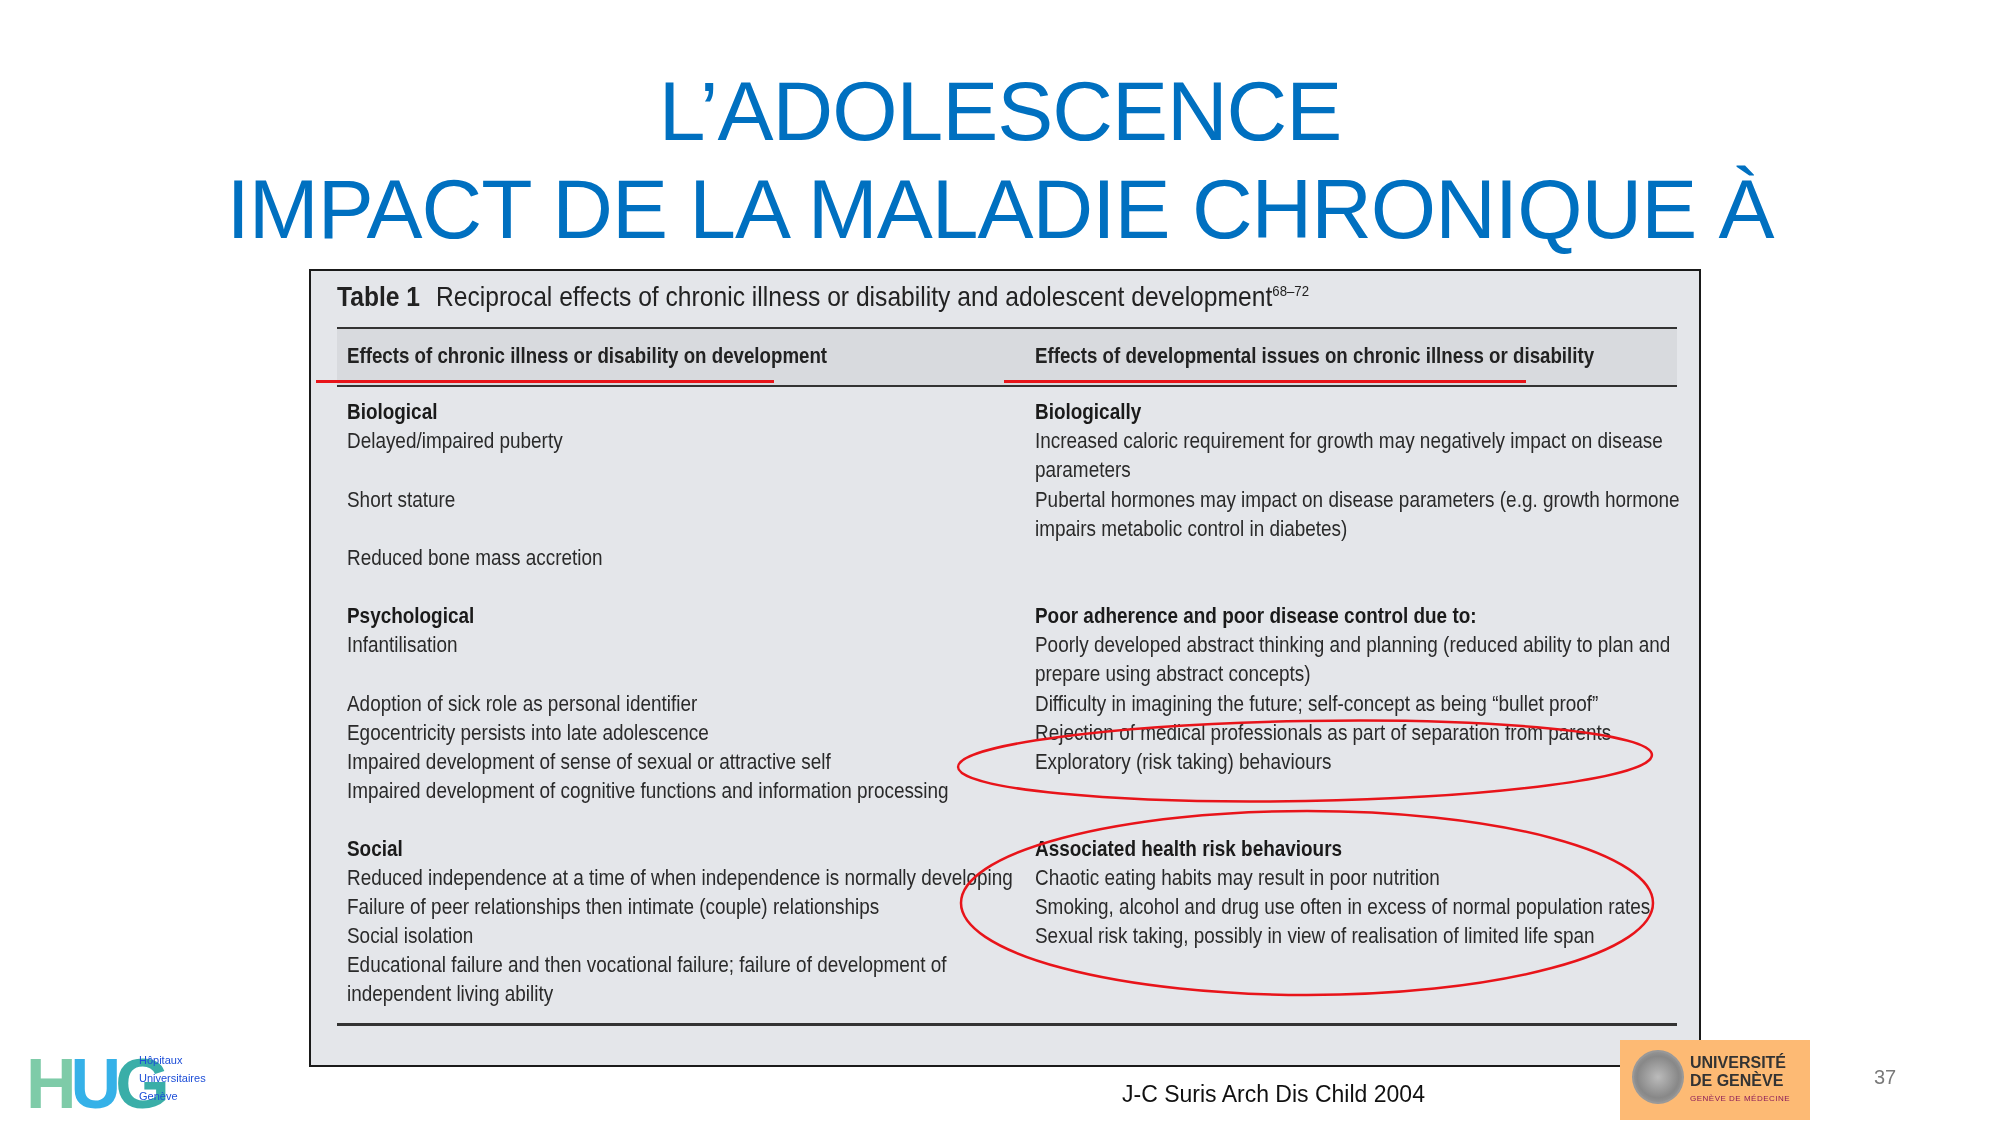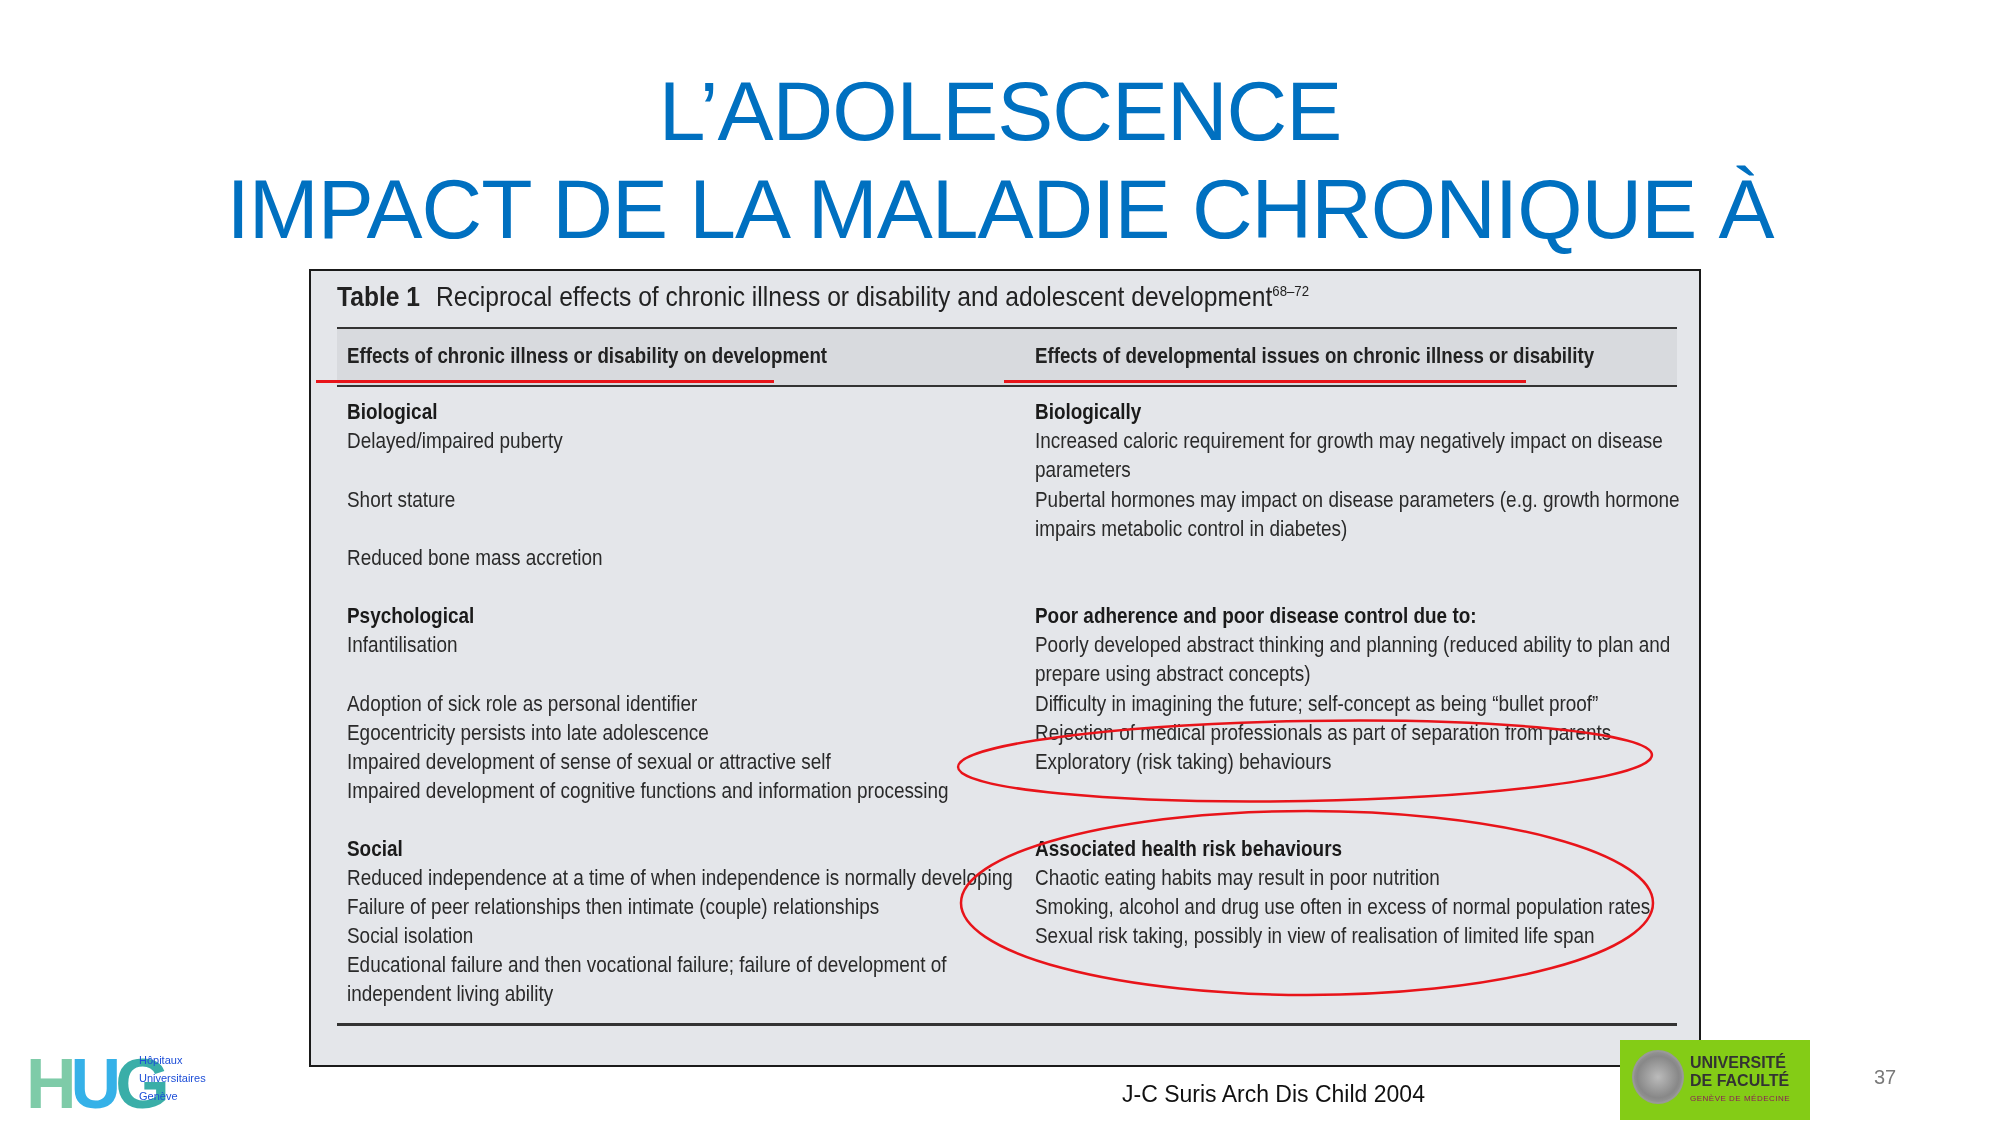--- a/index.html
+++ b/index.html
@@ -41,21 +41,21 @@
   }
   .cell.head { font-weight: bold; color: #1a1a1a; }
   .underline { position: absolute; height: 3px; background: #e8141a; }
   svg.ovals { position: absolute; left: 0; top: 0; pointer-events: none; }
   .hug-logo { position: absolute; left: 26px; top: 1045px; width: 220px; height: 70px; }
   .hug-letters { position: absolute; left: 0; top: 4px; font-size: 70px; font-weight: bold; line-height: 70px; letter-spacing: -6px; }
   .hug-letters .h { color: #7ecba8; }
   .hug-letters .u { color: #35b1e8; }
   .hug-letters .g { color: #3aaea8; }
   .hug-text { position: absolute; left: 113px; top: 6px; font-size: 11px; line-height: 18px; color: #1d4ed8; }
-  .unige-logo { position: absolute; left: 1620px; top: 1040px; width: 190px; height: 80px; background:#84cc16; }
+  .unige-logo { position: absolute; left: 1620px; top: 1040px; width: 190px; height: 80px; background:#fdba74; }
   .seal {
     position: absolute; left: 12px; top: 10px; width: 48px; height: 50px; border-radius: 50%;
     background: radial-gradient(circle, #bbb 0%, #888 60%, #aaa 100%); border: 2px solid #999;
   }
   .unige-name { position: absolute; left: 70px; top: 14px; font-size: 16px; font-weight: bold; color: #333; line-height: 18px; }
   .unige-fac { position: absolute; left: 70px; top: 54px; font-size: 8px; color: #8b1a5a; letter-spacing: 0.5px; }
   .page-num { position: absolute; left: 1830px; top: 1066px; font-size: 20px; color: #7a7a7a; margin-left: 44px; }
   .source { position: absolute; left: 1122px; top: 1081px; font-size: 23px; color: #111; }
 </style>
 </head>
@@ -131,18 +131,18 @@
     <div>Genève</div>
   </div>
 </div>
 
 <div class="source">J-C Suris Arch Dis Child 2004</div>
 
 <div class="unige-logo">
   <div class="seal"></div>
   <div class="unige-name">
     <div>UNIVERSITÉ</div>
-    <div>DE FACULTÉ</div>
+    <div>DE GENÈVE</div>
   </div>
   <div class="unige-fac">GENÈVE DE MÉDECINE</div>
 </div>
 
 <div class="page-num">37</div>
 
 </body></html>

